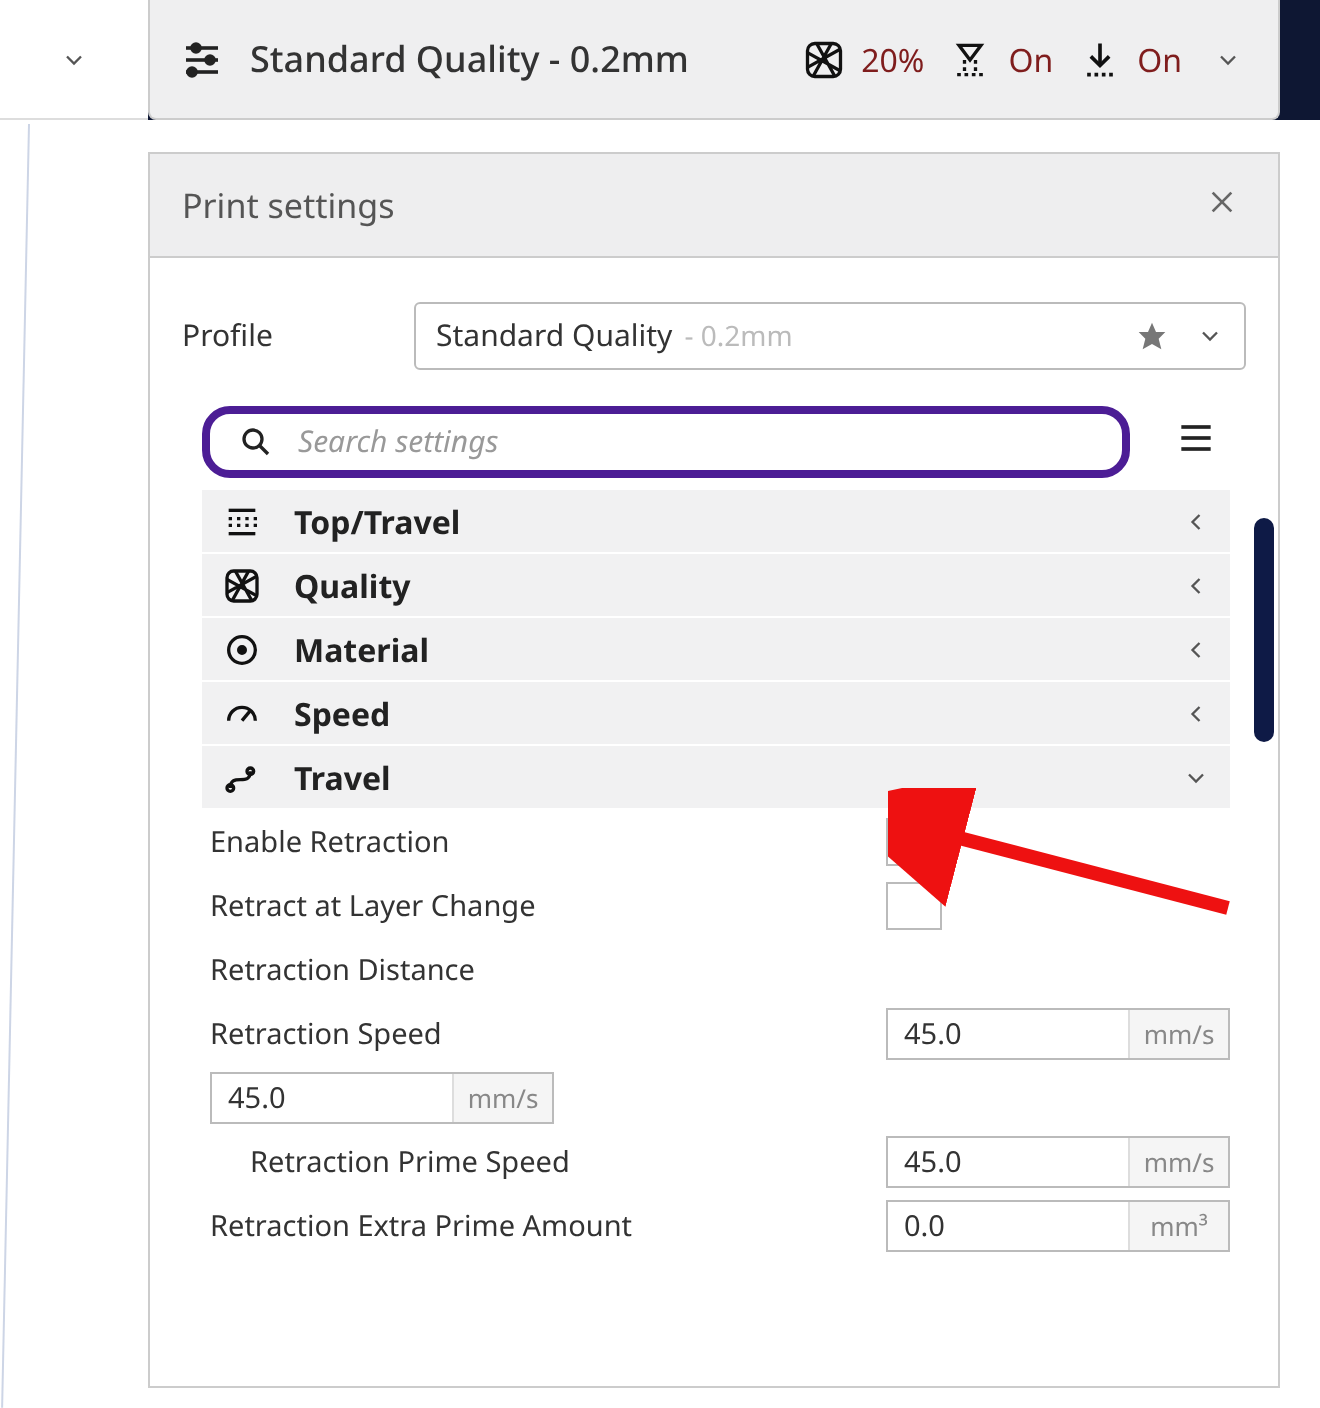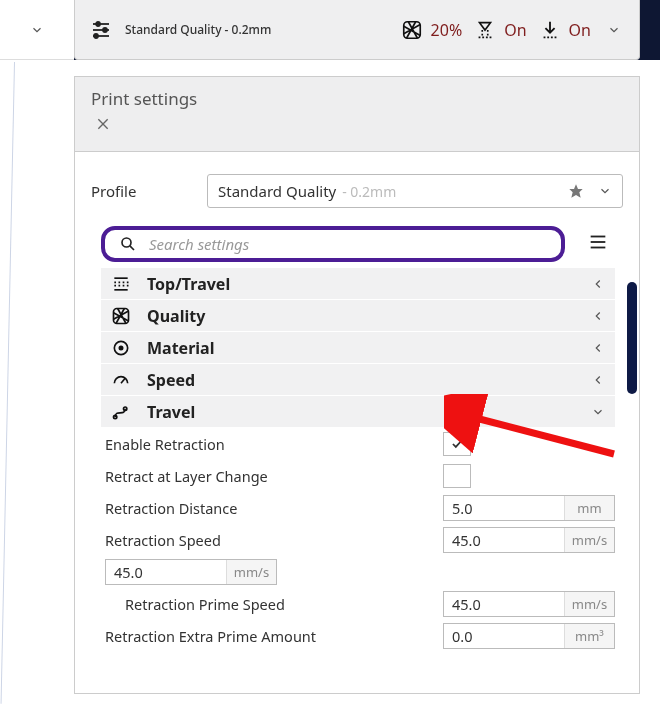--- a/index.html
+++ b/index.html
@@ -13,31 +13,31 @@
     position: absolute; top: 0; left: 0; width: 74px; height: 60px; background: #fff;
     display: flex; align-items: center; justify-content: center;
     border-bottom: 1px solid #ddd;
   }
   .profile-bar {
     position: absolute; top: 0; left: 74px; right: 20px; height: 60px;
     background: #efeff0; border: 1px solid #ccc; border-top: none;
     border-radius: 0 0 4px 4px;
     display: flex; align-items: center; padding: 0 14px; gap: 12px;
   }
-  .profile-bar .title { color: #333; font-size: 12px; font-weight:500; flex: 1; }
+  .profile-bar .title { color: #333; font-size: 18px; font-weight:500; flex: 1; }
   .profile-bar .metric { display: flex; align-items: center; gap: 8px; color: #7f1d1d; }
   .profile-bar svg, .top-left svg { display: block; }
 
   .panel {
     position: absolute; top: 76px; left: 74px; right: 20px; bottom: 10px;
     border: 1px solid #ccc; display: flex; flex-direction: column; background:#fff;
   }
   .panel-header {
-    background: #eeeeef; padding: 10px 16px; display: flex; align-items: flex-start;
-    border-bottom: 1px solid #ccc; color: #555; font-size: 17px; flex-direction: column;
+    background: #eeeeef; padding: 10px 16px; display: flex; align-items: center;
+    border-bottom: 1px solid #ccc; color: #555; font-size: 17px;
   }
   .panel-header .spacer { flex: 1; }
 
   .profile-row { padding: 22px 16px 10px; display: flex; align-items: center; gap: 16px; }
   .profile-row .label { width: 100px; color: #333; font-size: 15px; }
   .profile-select {
     flex: 1; border: 1px solid #bbb; border-radius: 3px; height: 34px;
     display: flex; align-items: center; padding: 0 10px; gap: 6px;
     font-size: 15px; color: #333;
   }
@@ -265,24 +265,20 @@
         </span>
       </div>
 
       <div class="setting-row">
         <span class="s-label">Retract at Layer Change</span>
         <span class="check blank"></span>
       </div>
 
       <div class="setting-row">
         <span class="s-label">Retraction Distance</span>
-        <span class="num-field">
-          <span class="val">5.0</span>
-          <span class="unit">mm</span>
-        </span>
       </div>
 
       <div class="setting-row">
         <span class="s-label">Retraction Speed</span>
         <span class="num-field">
           <span class="val">45.0</span>
           <span class="unit">mm/s</span>
         </span>
       </div>
 

